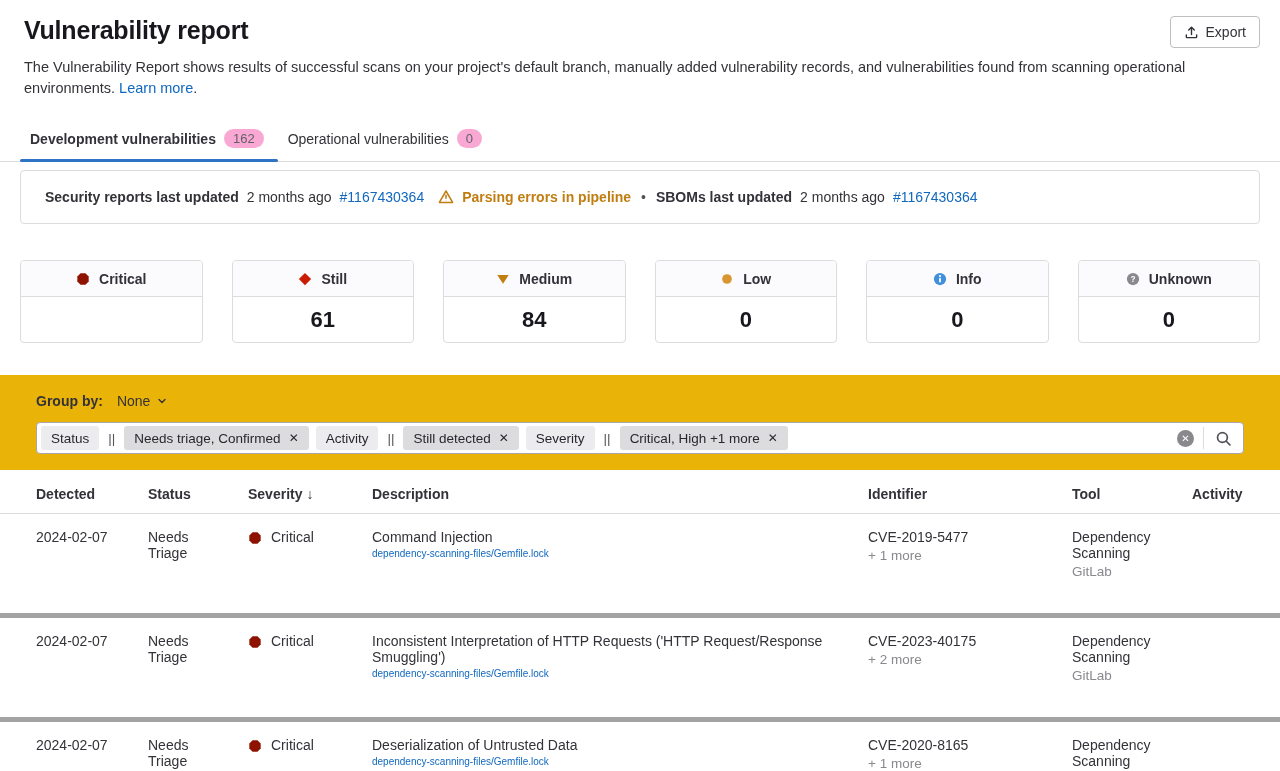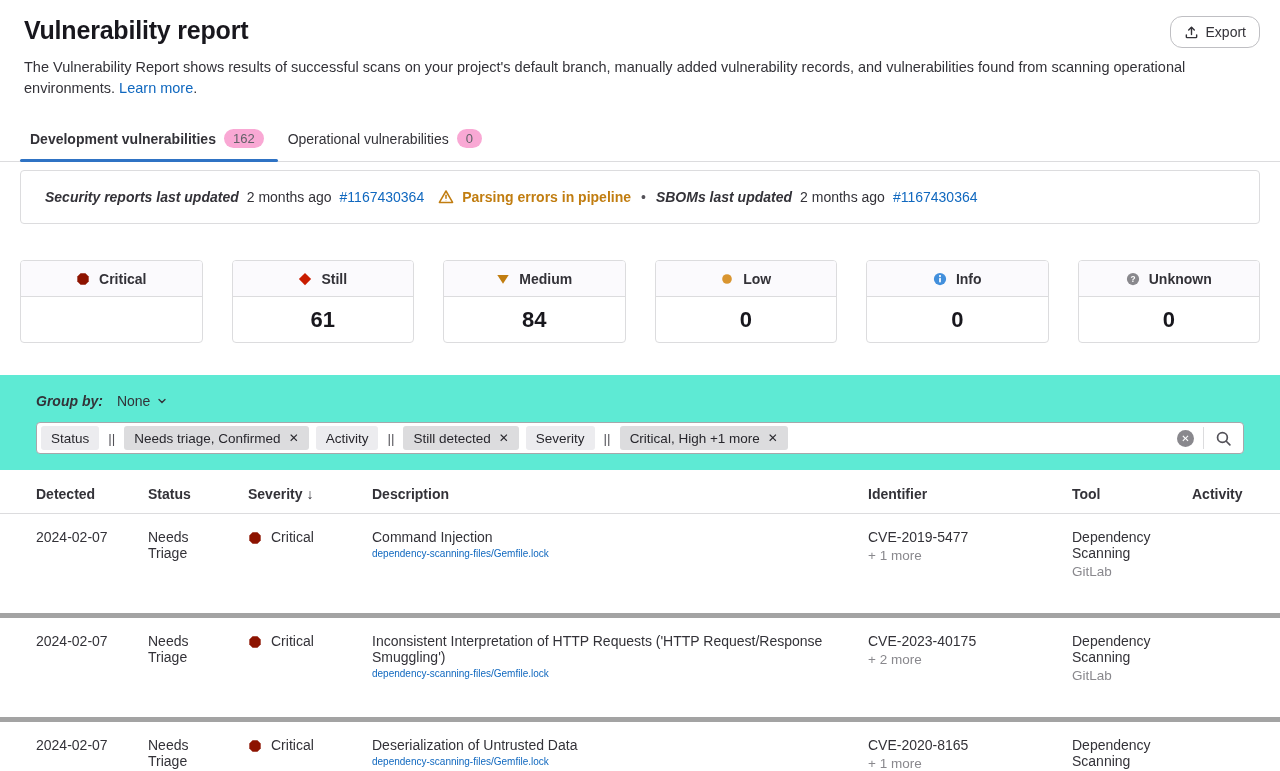--- a/index.html
+++ b/index.html
@@ -3,58 +3,58 @@
 <meta charset="utf-8">
 <style>
   * { box-sizing: border-box; margin: 0; padding: 0; }
   html,body { width: 1280px; height: 771px; overflow: hidden; background: #fff;
     font-family: "Liberation Sans", "DejaVu Sans", sans-serif; color: #333238; }
 
   .page-header { display:flex; justify-content:space-between; align-items:flex-start;
     padding: 16px 20px 0 24px; }
   h1 { font-size: 25px; font-weight: 700; color:#18171d; letter-spacing:-.2px; }
   .export-btn { display:flex; align-items:center; gap:7px; background:#fff;
-    border:1px solid #bfbfc3; border-radius:12px; padding:7px 13px; font-size:14px;
+    border:1px solid #bfbfc3; border-radius:4px; padding:7px 13px; font-size:14px;
     font-weight:400; color:#333238; cursor:pointer; font-family:inherit; }
 
   .page-desc { padding: 9px 24px 0; font-size: 14.5px; line-height: 21px; color:#333238; }
   a.link { color:#1068bf; text-decoration:none; cursor:pointer; }
 
   
   .tabs { display:flex; align-items:flex-end; margin-top: 20px; padding-left: 20px;
     border-bottom: 1px solid #dcdcde; }
   .tab { display:flex; align-items:center; gap:8px; padding: 10px 14px 13px 10px;
     font-size:14px; color:#333238; cursor:pointer; position:relative; }
   .tab.active { font-weight:700; }
   .tab.active::after { content:""; position:absolute; left:0; right:0; bottom:-1px;
     height:3px; background:#2f73c4; border-radius:2px; }
   .badge { background:#f9a8d4; color:#626168; border-radius:10px; padding:2px 9px;
     font-size:13px; font-weight:400; }
 
   
   .pipeline-box { margin: 8px 20px 0; border:1px solid #dcdcde; border-radius:4px;
     height: 54px; display:flex; align-items:center; padding: 0 24px; gap: 8px;
     font-size:14px; }
-  .bold { font-weight:700;font-style:italic; }
+  .bold { font-weight:700; }
   .warn-link { color:#c17d10; font-weight:700; text-decoration:none; cursor:pointer; }
   .sep-dot { color:#535158; margin: 0 2px; }
   .warn-icon { margin-left:6px; display:flex; }
 
   
   .cards { display:flex; gap: 29px; margin: 36px 20px 0; }
   .card { flex:1; border:1px solid #dcdcde; border-radius:4px; overflow:hidden; background:#fff; }
   .card-head { background:#fbfafd; border-bottom:1px solid #dcdcde; height:36px;
     display:flex; align-items:center; justify-content:center; gap:9px;
     font-size:14px; font-weight:700; }
   .card-body { height:45px; display:flex; align-items:center; justify-content:center;
     font-size:22px; font-weight:700; color:#18171d; }
   .sev-icon { display:inline-flex; flex:none; }
 
   
-  .filter-panel { background:#5eead4; margin-top: 32px; padding: 18px 36px 16px; }
+  .filter-panel { background:#eab308; margin-top: 32px; padding: 18px 36px 16px; }
   .group-by { display:flex; align-items:center; gap: 14px; font-size:14px; }
   .group-by-dd { display:flex; align-items:center; gap:6px; background:transparent;
     border:none; font-size:14px; color:#333238; cursor:pointer; font-family:inherit; }
   .filter-bar { margin-top: 13px; background:#fff; border:1px solid #a7a7ab;
     border-radius:4px; height: 32px; display:flex; align-items:center; padding: 0 9px 0 4px; gap: 7px; }
   .chip { display:inline-flex; align-items:center; height:24px; padding: 0 10px;
     font-size:13.5px; border-radius:3px; color:#28272d; cursor:pointer; }
   .chip-name { background:#ececef; }
   .chip-value { background:#dcdcde; gap: 8px; }
   .chip-x { font-size:12px; line-height:1; cursor:pointer; color:#28272d; }

